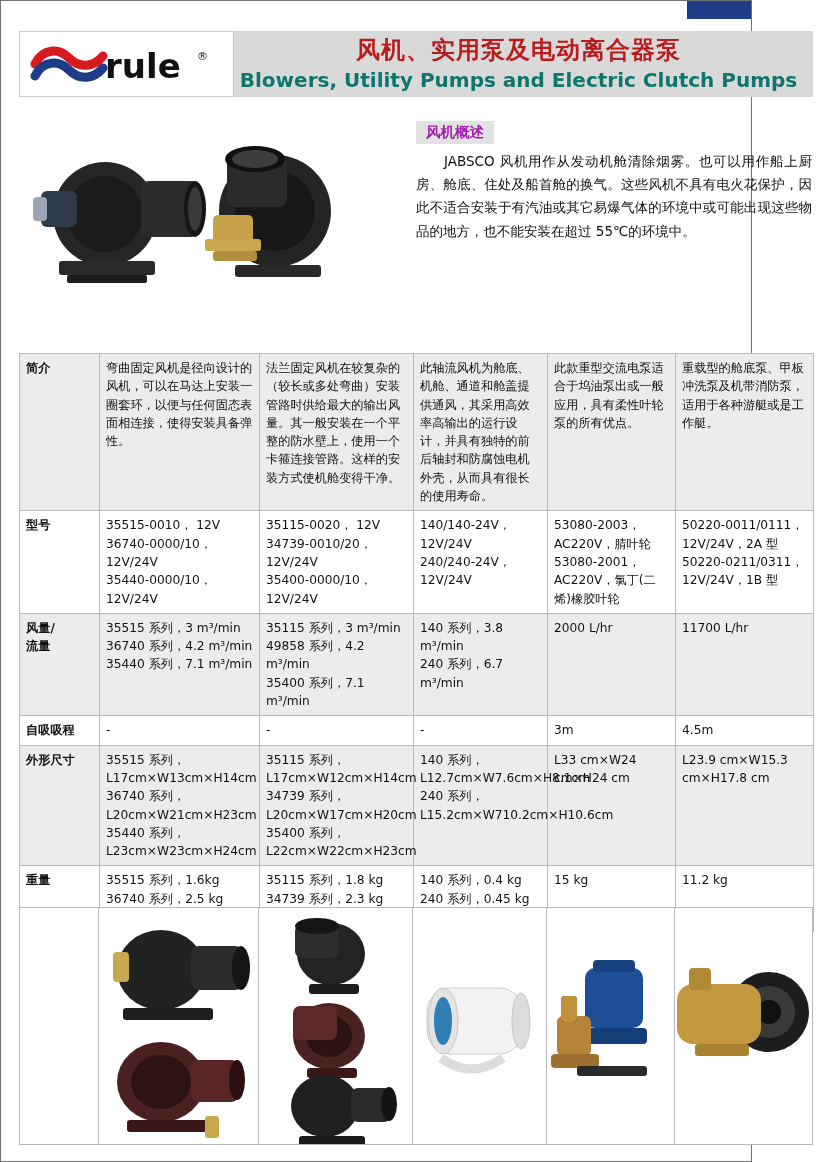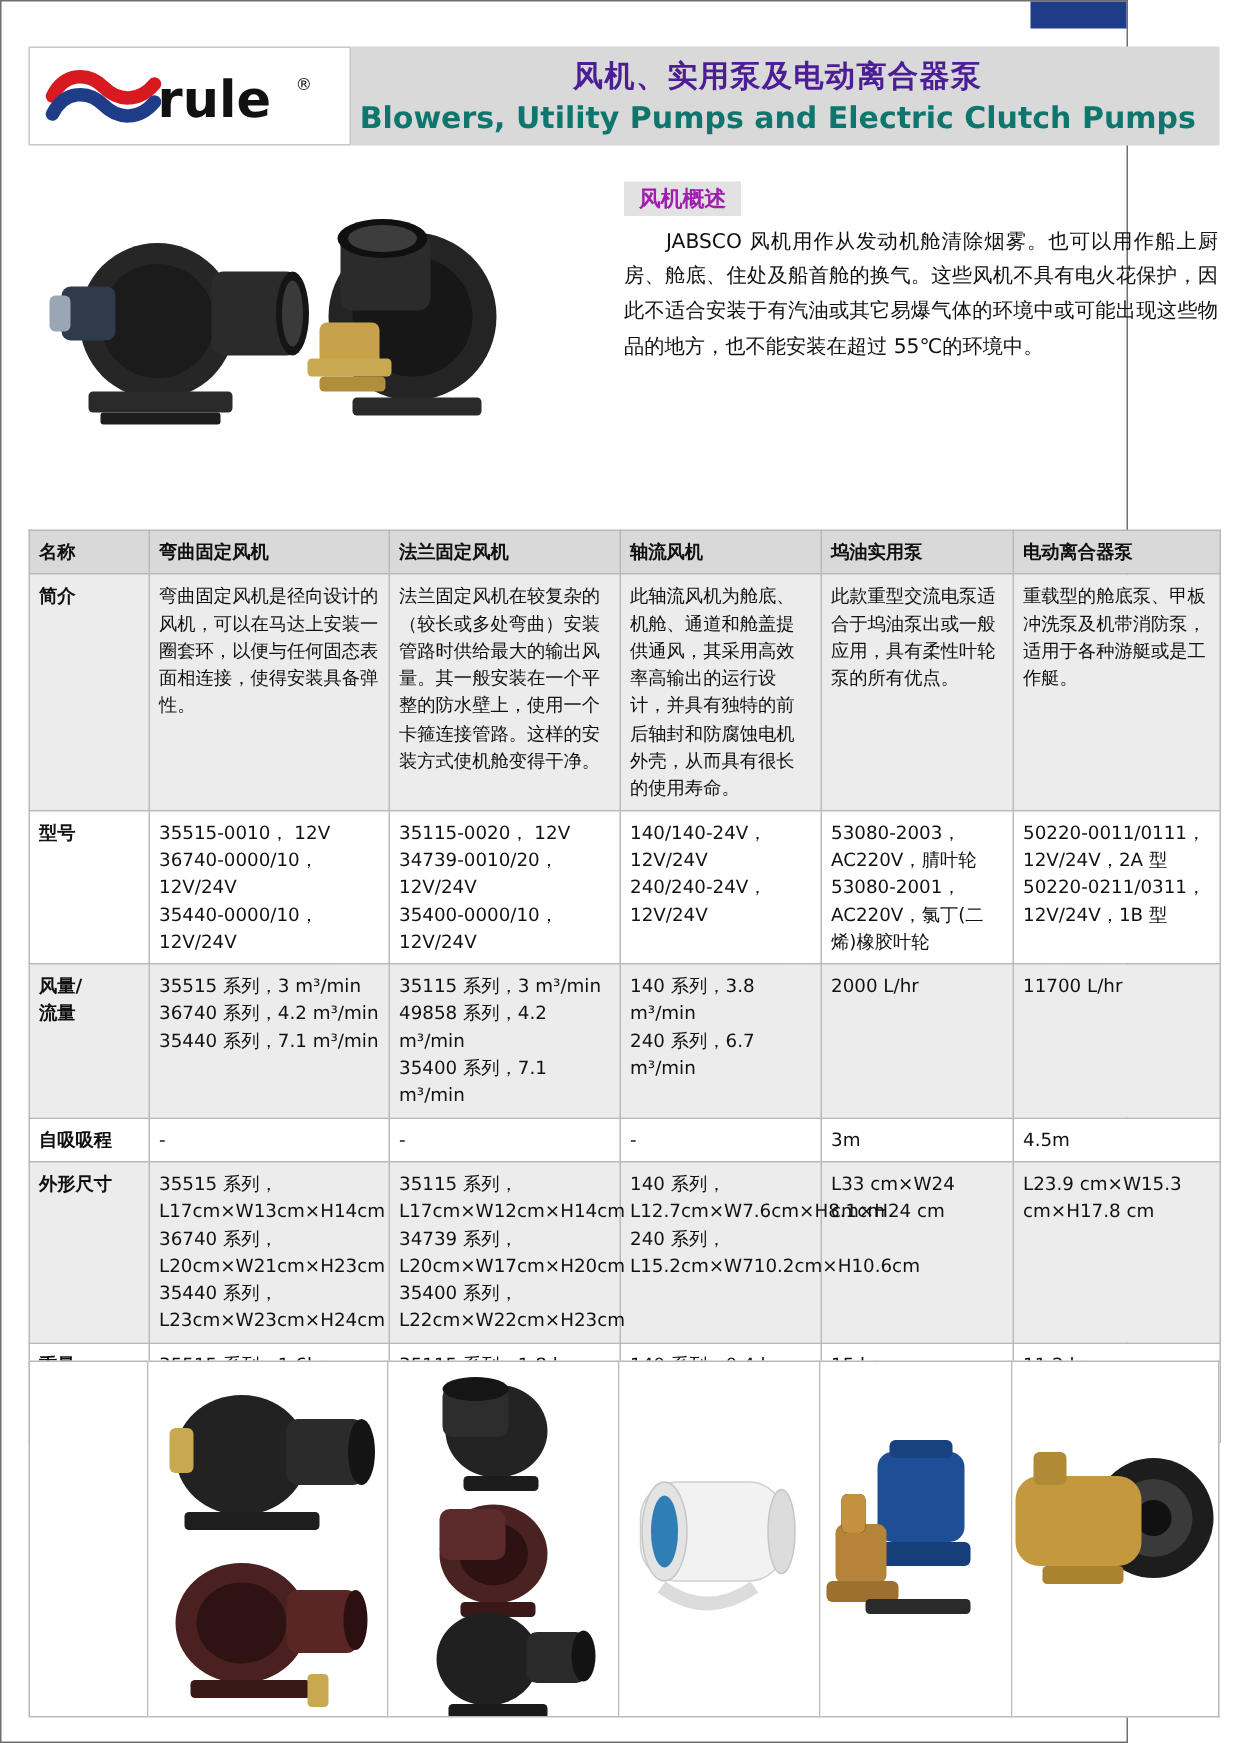--- a/index.html
+++ b/index.html
@@ -40,23 +40,23 @@
     display: flex; align-items: center; justify-content: center;
     flex: none;
   }
   .logo-wrap { position: relative; width: 196px; height: 52px; }
   .header-titles {
     flex: 1;
     text-align: center;
     padding-right: 10px;
   }
   .title-cn {
-    font-size: 20px;
+    font-size: 24px;
     font-weight: bold;
-    color: #4c1d95;
+    color: #b91c1c;
     letter-spacing: 1px;
     line-height: 1.25;
   }
   .title-en {
     font-size: 20px;
     font-weight: bold;
     color: #0f766e;
     font-family: "DejaVu Sans", "Liberation Sans", sans-serif;
     line-height: 1.3;
     margin-top: 2px;
@@ -223,28 +223,20 @@
   <table class="spec">
     <colgroup>
       <col class="c0">
         <col class="c1">
         <col class="c2">
         <col class="c3">
         <col class="c4">
         <col class="c5">
     </colgroup>
     <tbody>
-      <tr class="hdr">
-        <td>名称</td>
-        <td>弯曲固定风机</td>
-        <td>法兰固定风机</td>
-        <td>轴流风机</td>
-        <td>坞油实用泵</td>
-        <td>电动离合器泵</td>
-      </tr>
 
       <tr class="shade">
         <td class="rowlabel cellpad">简介</td>
         <td class="cellpad">弯曲固定风机是径向设计的风机，可以在马达上安装一圈套环，以便与任何固态表面相连接，使得安装具备弹性。</td>
         <td class="cellpad">法兰固定风机在较复杂的（较长或多处弯曲）安装管路时供给最大的输出风量。其一般安装在一个平整的防水壁上，使用一个卡箍连接管路。这样的安装方式使机舱变得干净。</td>
         <td class="cellpad">此轴流风机为舱底、机舱、通道和舱盖提供通风，其采用高效率高输出的运行设计，并具有独特的前后轴封和防腐蚀电机外壳，从而具有很长的使用寿命。</td>
         <td class="cellpad">此款重型交流电泵适合于坞油泵出或一般应用，具有柔性叶轮泵的所有优点。</td>
         <td class="cellpad">重载型的舱底泵、甲板冲洗泵及机带消防泵，适用于各种游艇或是工作艇。</td>
       </tr>
 

